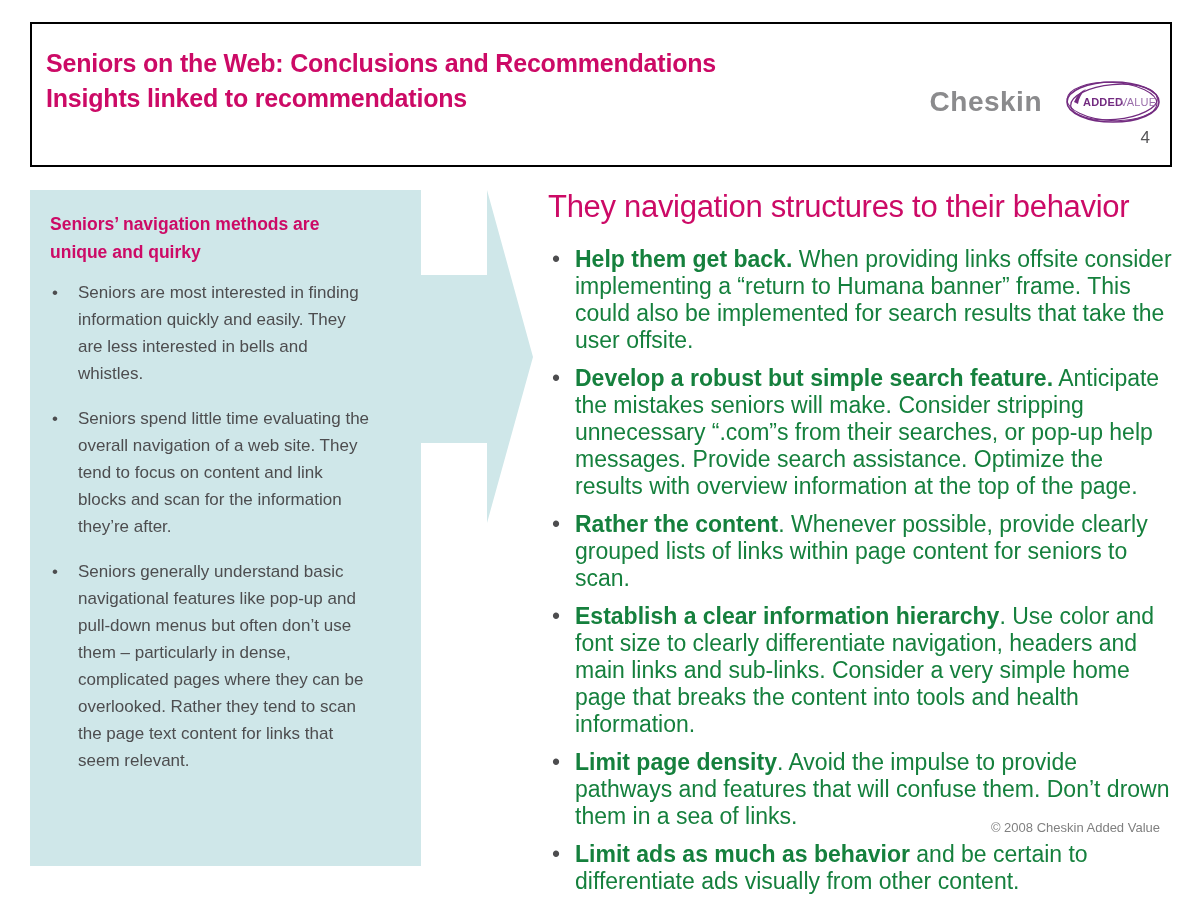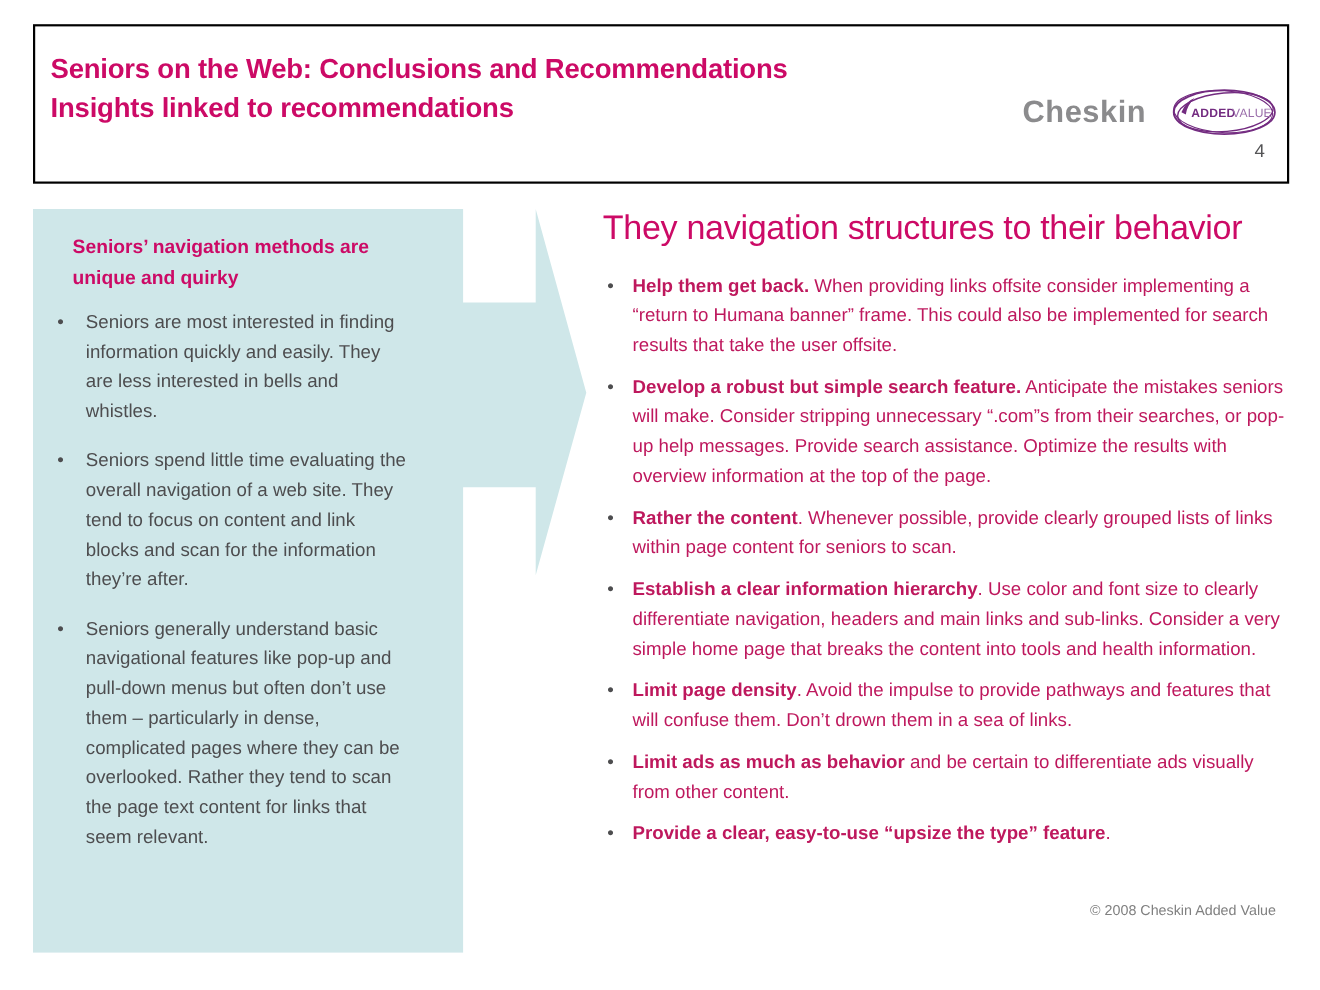--- a/index.html
+++ b/index.html
@@ -26,41 +26,41 @@
   .page-num{
     position:absolute;right:20px;top:104px;font-size:17px;color:#555557;
   }
   
   .left-panel{
     position:absolute;left:30px;top:190px;width:391px;height:676px;
     background:#cfe7e9;box-sizing:border-box;padding:20px 20px 0 20px;
   }
   .left-heading{
     font-size:17.5px;font-weight:bold;color:#cc0a66;line-height:28px;
-    margin:0 0 13px 16px;width:330px;
+    margin:0 0 13px 0;width:330px;
   }
   ul.bullets{list-style:none;margin:0;padding:0;}
   .left-panel ul.bullets li{
     position:relative;padding-left:28px;width:322px;box-sizing:border-box;
     font-size:17px;line-height:27px;color:#4d4d4f;margin-bottom:18px;
   }
   .left-panel ul.bullets li::before{
     content:"\2022";position:absolute;left:2px;top:0;color:#4d4d4f;
   }
   
   .arrow-svg{position:absolute;left:410px;top:185px;width:130px;height:345px;display:block;}
   
   .right-col{position:absolute;left:548px;top:188px;width:625px;}
   .right-heading{
     font-size:31px;font-weight:400;color:#cc0a66;line-height:37px;
     letter-spacing:-0.3px;margin:0 0 21px 0;width:600px;
   }
   .right-col ul.bullets li{
     position:relative;padding-left:27px;
-    font-size:17px;line-height:27px;color:#be185d;margin-bottom:11px;
+    font-size:23px;line-height:27px;color:#15803d;margin-bottom:11px;
   }
   .right-col ul.bullets li::before{
     content:"\2022";position:absolute;left:4px;top:0;color:#4d4d4f;
   }
   .lead{font-weight:bold;}
   
   .footer{
     position:absolute;right:40px;top:820px;font-size:13px;color:#808080;
   }
 </style>

